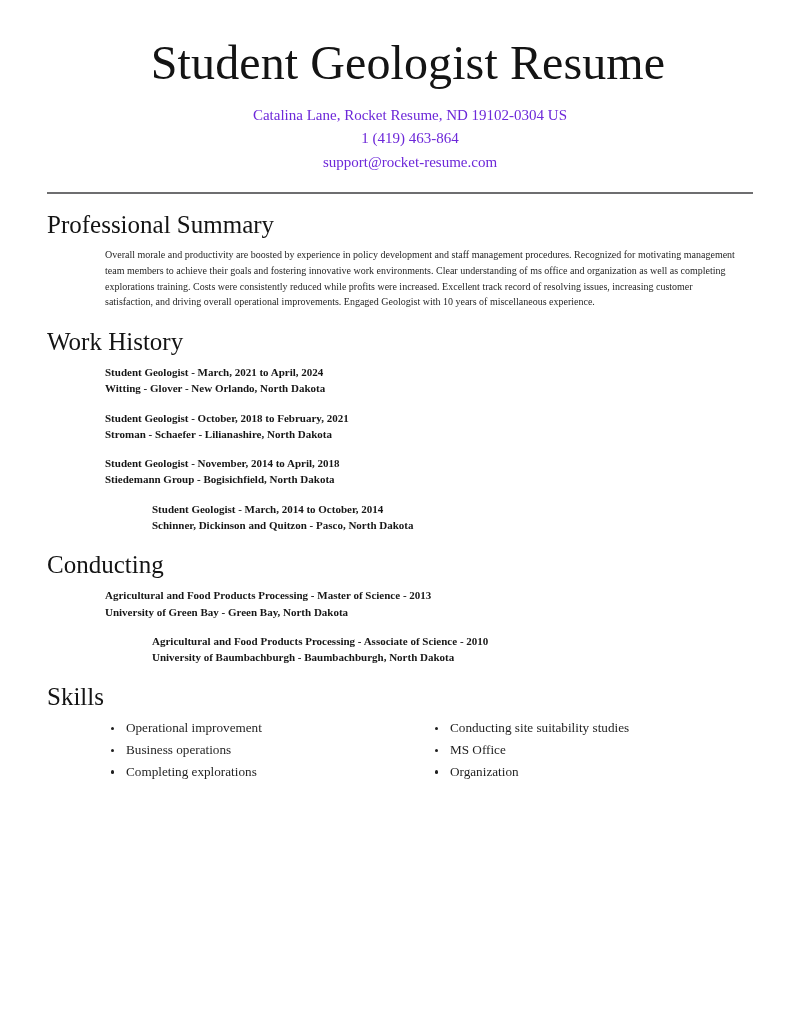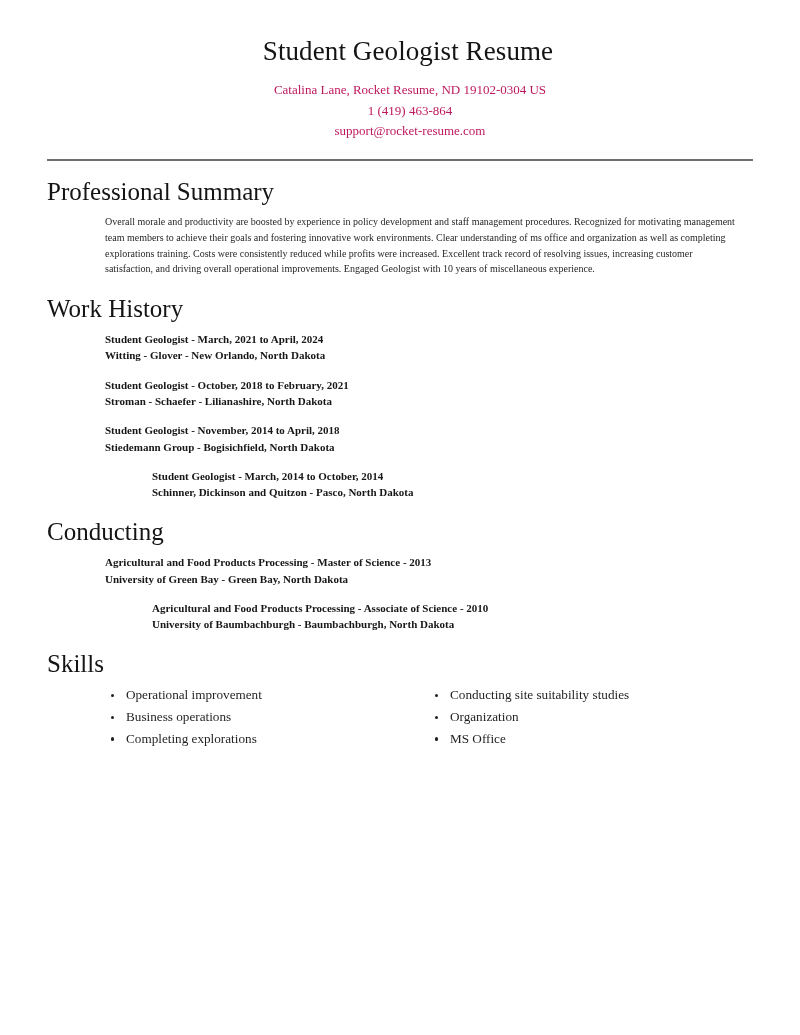--- a/index.html
+++ b/index.html
@@ -23,33 +23,33 @@
     position: relative;
     background: #ffffff;
   }
 
   
   .header {
     text-align: center;
     padding-top: 36px;
   }
   .resume-title {
-    font-size: 27px;
+    font-size: 48px;
     font-weight: 400;
     letter-spacing: 0.1px;
     line-height: 1.12;
     margin: 0 0 14px 0;
     color: #141414;
     padding-left: 16px;
   }
   .contact-line {
-    font-size: 13px;
+    font-size: 15px;
     font-weight: 400;
     line-height: 1.56;
-    color: #be185d;
+    color: #6d28d9;
     margin: 0;
     padding-left: 20px;
   }
 
   
   .divider {
     margin: 18px 47px 0 47px;
     height: 0;
     border: 0;
     border-top: 2px solid #6e6e70;
@@ -200,20 +200,20 @@
       <div class="skills-col">
         <ul class="skills-list" id="skills-left">
             <li>Operational improvement</li>
             <li>Business operations</li>
             <li>Completing explorations</li>
           </ul>
       </div>
       <div class="skills-col">
         <ul class="skills-list" id="skills-right">
             <li>Conducting site suitability studies</li>
+            <li>MS Office</li>
             <li>Organization</li>
-            <li>MS Office</li>
           </ul>
       </div>
     </div>
   </div>
 
 </div>
 
 </body></html>

